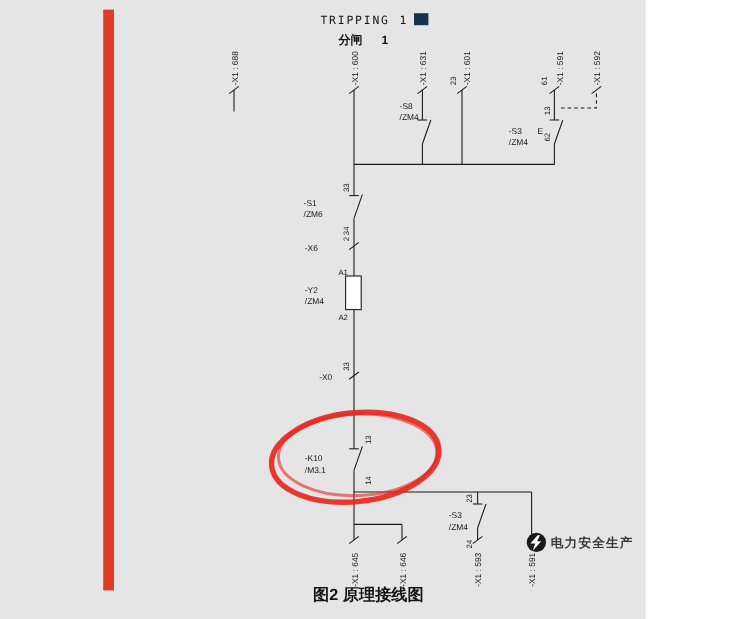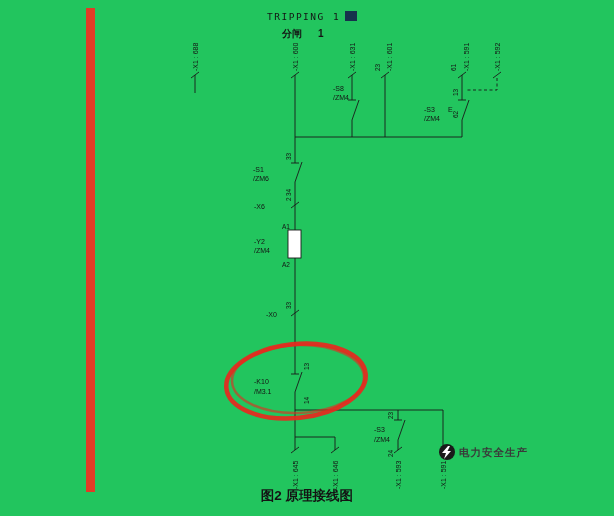--- a/index.html
+++ b/index.html
@@ -1,17 +1,17 @@
 <!DOCTYPE html>
 <html><head>
 <meta charset="utf-8">
 <style>
   html,body{margin:0;padding:0;background:#ffffff;}
   .page{
-    position:relative;width:614px;height:516px;background:#22c55e;overflow:hidden;
+    position:relative;width:538px;height:516px;background:#e5e5e5;overflow:hidden;
     font-family:"Liberation Sans",sans-serif;
   }
   svg{position:absolute;left:0;top:0;}
   svg text{fill:#141414;font-family:"Liberation Sans",sans-serif;}
   .title-txt{font-family:"DejaVu Sans Mono",monospace;font-size:9.5px;letter-spacing:1.5px;}
   .sub-txt{font-size:10px;font-weight:bold;}
   .lbl{font-size:7px;}
   .pin{font-size:6.5px;}
   .cap{font-size:13.5px;font-weight:bold;}
   .wm-txt{font-size:10.5px;font-weight:bold;fill:#3a3a3a;letter-spacing:1px;}

